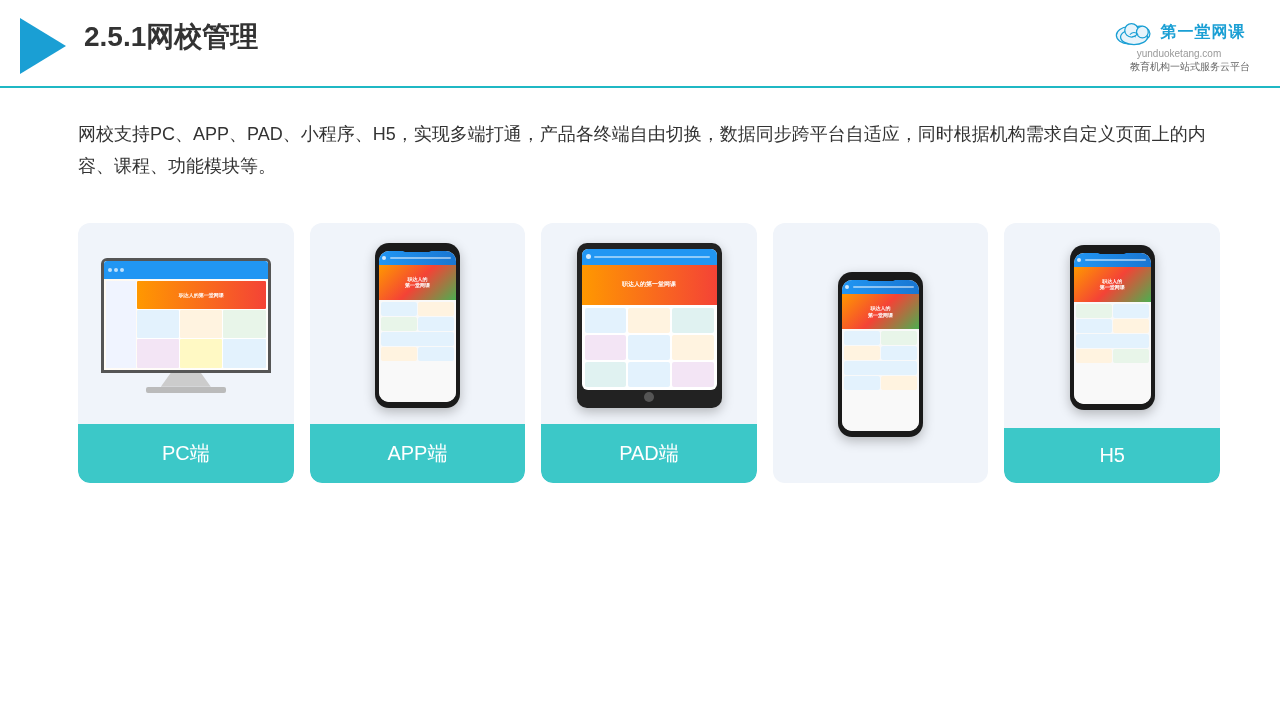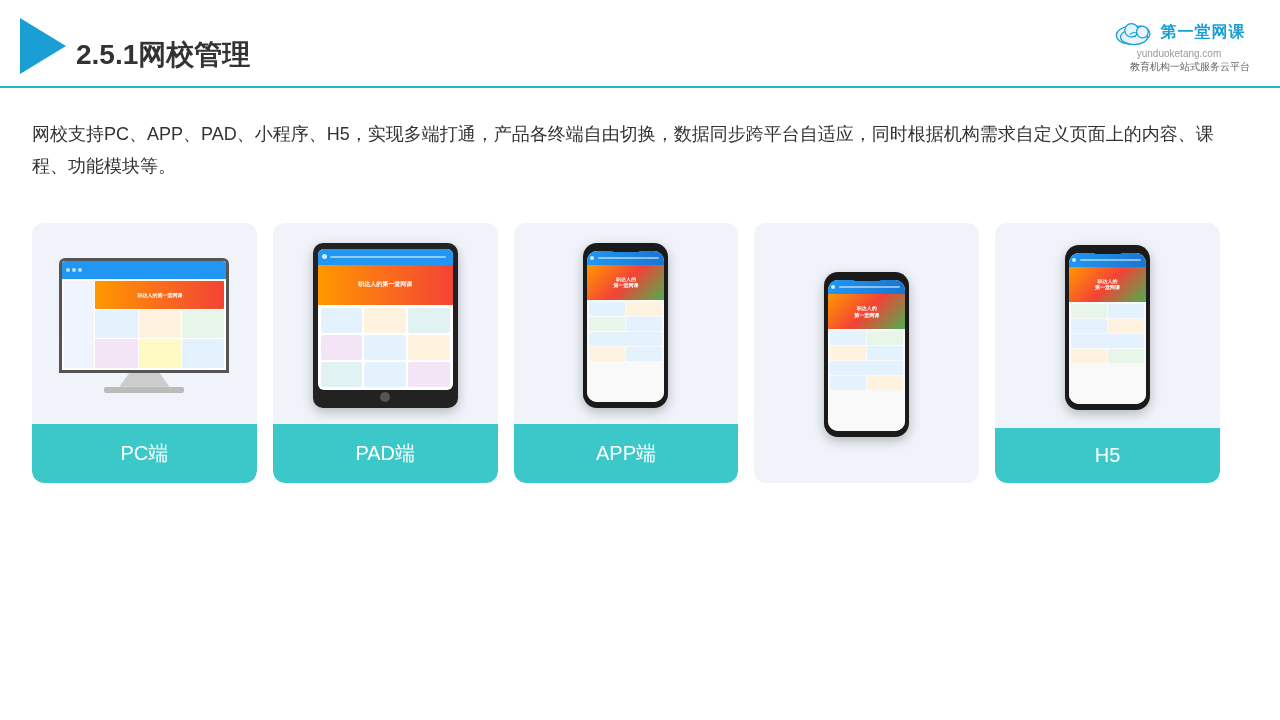--- a/index.html
+++ b/index.html
@@ -15,22 +15,22 @@
     
     .header {
       display: flex;
       align-items: center;
       justify-content: space-between;
       padding: 18px 30px 12px 20px;
       border-bottom: 2px solid #1fb8c4;
     }
     .header-left {
       display: flex;
-      align-items: flex-end;
-      gap: 10px;
+      align-items: flex-start;
+      gap: 18px;
     }
     .logo-triangle {
       width: 0;
       height: 0;
       border-top: 28px solid transparent;
       border-bottom: 28px solid transparent;
       border-left: 46px solid #1a9fd4;
       position: relative;
     }
     .page-title {
@@ -65,21 +65,21 @@
     }
     .brand-subtitle {
       font-size: 10px;
       color: #666;
       margin-top: 1px;
       margin-left: 22px;
     }
 
     
     .main-content {
-      padding: 30px 60px 20px 32px;
+      padding: 30px 60px 20px 78px;
     }
     .description {
       font-size: 18px;
       color: #333;
       line-height: 1.8;
       margin-bottom: 40px;
     }
 
     
     .cards-container {
@@ -420,20 +420,57 @@
           </div>
           <div class="monitor-stand"></div>
           <div class="monitor-base"></div>
         </div>
       </div>
       <div class="card-label">PC端</div>
     </div>
 
     <div class="card">
       <div class="card-image-area">
+        <div class="phone-device">
+          <div class="phone-body">
+            <div class="phone-notch"></div>
+            <div class="phone-screen">
+              <div class="phone-screen-nav">
+                <div style="width:4px;height:4px;border-radius:50%;background:rgba(255,255,255,0.8);"></div>
+                <div style="flex:1;height:2px;background:rgba(255,255,255,0.5);border-radius:1px;margin:0 2px;"></div>
+              </div>
+              <div class="phone-screen-banner">
+                <div class="phone-banner-text">职达人的<br>第一堂网课</div>
+              </div>
+              <div class="phone-content-area">
+                <div class="phone-content-row">
+                  <div class="phone-content-item"></div>
+                  <div class="phone-content-item orange"></div>
+                </div>
+                <div class="phone-content-row">
+                  <div class="phone-content-item green"></div>
+                  <div class="phone-content-item"></div>
+                </div>
+                <div class="phone-content-row">
+                  <div class="phone-content-item wide"></div>
+                </div>
+                <div class="phone-content-row">
+                  <div class="phone-content-item orange"></div>
+                  <div class="phone-content-item"></div>
+                </div>
+              </div>
+            </div>
+          </div>
+        </div>
+      </div>
+      <div class="card-label">APP端</div>
+    </div>
+
+    <div class="card">
+      <div class="card-image-area">
         <div class="tablet-device">
           <div class="tablet-body">
             <div class="tablet-screen">
               <div class="tablet-nav">
                 <div style="width:5px;height:5px;border-radius:50%;background:rgba(255,255,255,0.8);"></div>
                 <div style="flex:1;height:2px;background:rgba(255,255,255,0.5);border-radius:1px;margin:0 3px;"></div>
               </div>
               <div class="tablet-banner">
                 <div class="tablet-banner-text">职达人的第一堂网课</div>
               </div>
@@ -465,92 +502,55 @@
               <div class="phone-screen-nav">
                 <div style="width:4px;height:4px;border-radius:50%;background:rgba(255,255,255,0.8);"></div>
                 <div style="flex:1;height:2px;background:rgba(255,255,255,0.5);border-radius:1px;margin:0 2px;"></div>
               </div>
               <div class="phone-screen-banner">
                 <div class="phone-banner-text">职达人的<br>第一堂网课</div>
               </div>
               <div class="phone-content-area">
                 <div class="phone-content-row">
                   <div class="phone-content-item"></div>
+                  <div class="phone-content-item green"></div>
+                </div>
+                <div class="phone-content-row">
                   <div class="phone-content-item orange"></div>
-                </div>
-                <div class="phone-content-row">
-                  <div class="phone-content-item green"></div>
                   <div class="phone-content-item"></div>
                 </div>
                 <div class="phone-content-row">
                   <div class="phone-content-item wide"></div>
                 </div>
                 <div class="phone-content-row">
+                  <div class="phone-content-item"></div>
                   <div class="phone-content-item orange"></div>
-                  <div class="phone-content-item"></div>
                 </div>
               </div>
             </div>
           </div>
         </div>
       </div>
-      <div class="card-label">APP端</div>
     </div>
 
     <div class="card">
       <div class="card-image-area">
         <div class="phone-device">
           <div class="phone-body">
             <div class="phone-notch"></div>
             <div class="phone-screen">
               <div class="phone-screen-nav">
                 <div style="width:4px;height:4px;border-radius:50%;background:rgba(255,255,255,0.8);"></div>
                 <div style="flex:1;height:2px;background:rgba(255,255,255,0.5);border-radius:1px;margin:0 2px;"></div>
               </div>
               <div class="phone-screen-banner">
                 <div class="phone-banner-text">职达人的<br>第一堂网课</div>
               </div>
               <div class="phone-content-area">
                 <div class="phone-content-row">
-                  <div class="phone-content-item"></div>
-                  <div class="phone-content-item green"></div>
-                </div>
-                <div class="phone-content-row">
-                  <div class="phone-content-item orange"></div>
-                  <div class="phone-content-item"></div>
-                </div>
-                <div class="phone-content-row">
-                  <div class="phone-content-item wide"></div>
-                </div>
-                <div class="phone-content-row">
-                  <div class="phone-content-item"></div>
-                  <div class="phone-content-item orange"></div>
-                </div>
-              </div>
-            </div>
-          </div>
-        </div>
-      </div>
-    </div>
-
-    <div class="card">
-      <div class="card-image-area">
-        <div class="phone-device">
-          <div class="phone-body">
-            <div class="phone-notch"></div>
-            <div class="phone-screen">
-              <div class="phone-screen-nav">
-                <div style="width:4px;height:4px;border-radius:50%;background:rgba(255,255,255,0.8);"></div>
-                <div style="flex:1;height:2px;background:rgba(255,255,255,0.5);border-radius:1px;margin:0 2px;"></div>
-              </div>
-              <div class="phone-screen-banner">
-                <div class="phone-banner-text">职达人的<br>第一堂网课</div>
-              </div>
-              <div class="phone-content-area">
-                <div class="phone-content-row">
                   <div class="phone-content-item green"></div>
                   <div class="phone-content-item"></div>
                 </div>
                 <div class="phone-content-row">
                   <div class="phone-content-item"></div>
                   <div class="phone-content-item orange"></div>
                 </div>
                 <div class="phone-content-row">
                   <div class="phone-content-item wide"></div>
                 </div>

